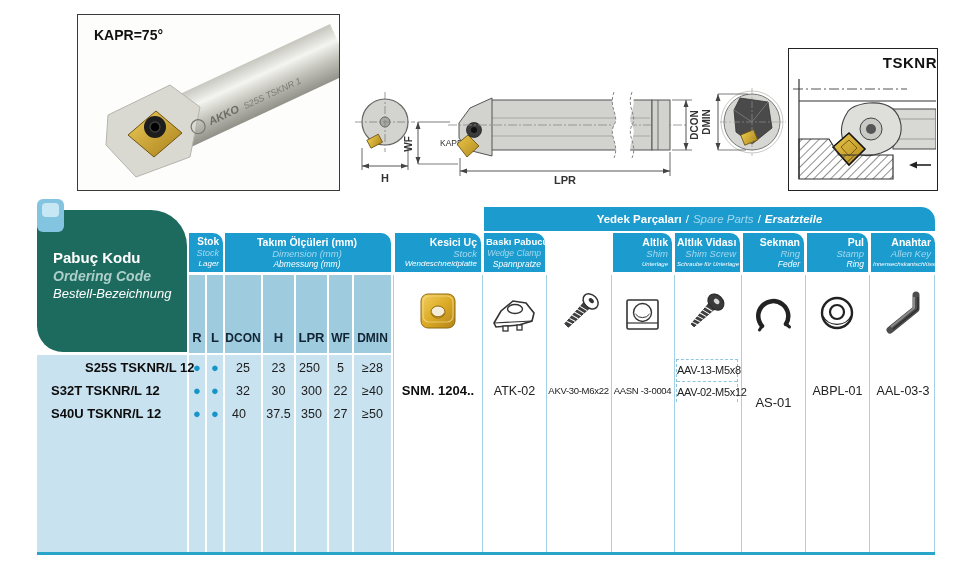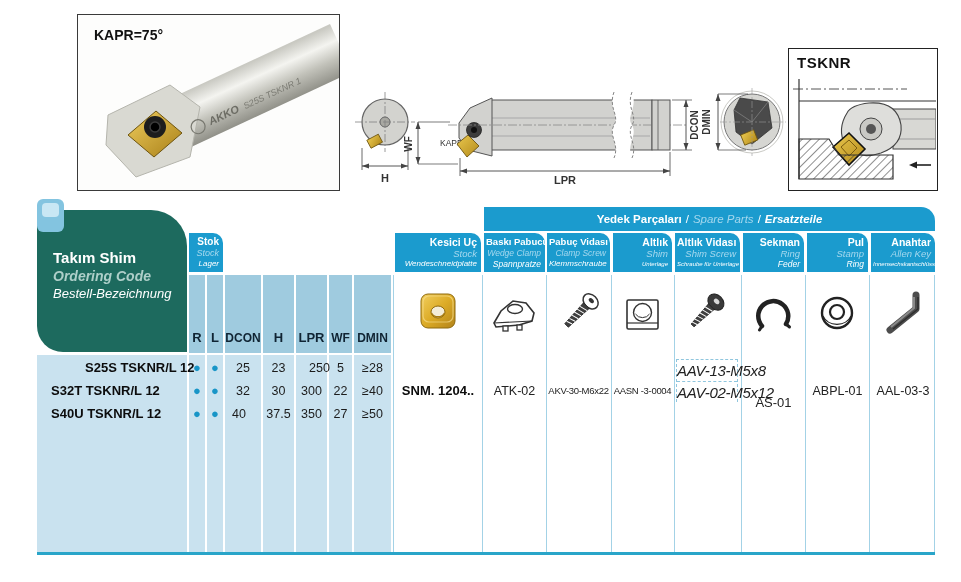--- a/index.html
+++ b/index.html
@@ -6,21 +6,21 @@
   #page{position:relative;width:961px;height:582px;background:#fff;overflow:hidden;
         font-family:"Liberation Sans", sans-serif;}
   .abs{position:absolute;box-sizing:border-box;}
 
   
   .photo-box{left:77px;top:14px;width:263px;height:177px;border:1px solid #3a3a3a;background:#fdfdfc;}
   .kapr-label{left:16px;top:12px;font-size:14px;font-weight:bold;color:#111;}
 
   
   .tsknr-box{left:788px;top:48px;width:150px;height:143px;border:1.5px solid #222;background:#fff;}
-  .tsknr-title{left:8px;top:5px;width:100%;text-align:left;font-size:15px;font-weight:bold;color:#111;letter-spacing:.5px;}
+  .tsknr-title{left:0;top:5px;width:100%;text-align:right;font-size:15px;font-weight:bold;color:#111;letter-spacing:.5px;}
 
   
   .tab-icon{left:37px;top:199px;width:27px;height:33px;background:#83c4e0;border-radius:6px;z-index:6;}
   .tab-icon-inner{left:5px;top:4px;width:17px;height:14px;background:#c8e7f4;border-radius:4px;}
   .green-box{left:37px;top:210px;width:150px;height:142px;background:#1d6a5e;border-radius:2px 36px 0 26px;
              color:#fff;padding:38px 10px 0 16px;z-index:5;}
   .green-tr{font-size:15px;font-weight:bold;line-height:19px;}
   .green-en{font-size:14px;font-weight:bold;font-style:italic;color:#aecfc9;line-height:18px;}
   .green-de{font-size:13px;font-style:italic;line-height:17px;}
 
@@ -45,21 +45,21 @@
   .vline{top:275px;height:277px;width:1px;background:#a3d2e6;}
   .bottomline{left:37px;top:552px;width:898px;height:3px;background:#29a5c9;}
 
   .rowcell{height:22px;line-height:22px;font-size:12.5px;color:#1c1c1c;text-align:center;z-index:7;}
   .codecell{text-align:left;padding-left:14px;font-weight:bold;font-size:13px;color:#0c0c0c;white-space:nowrap;}
   .dotcell{color:#1895c7;font-size:13px;}
   .partnum{height:22px;line-height:22px;font-size:12.5px;color:#222;text-align:center;white-space:nowrap;}
   .cond{font-size:9.5px;letter-spacing:-0.3px;}
   .snm{font-weight:bold;font-size:13px;color:#0c0c0c;}
   .aav-box{left:676px;top:359px;width:62px;height:43px;border:1px dashed #8fc6de;border-bottom:none;z-index:7;}
-  .aav-line{height:21px;line-height:21px;font-size:15px;letter-spacing:-0.3px;color:#222;text-align:right;white-space:nowrap;font-style:italic;}
+  .aav-line{height:21px;line-height:21px;font-size:11px;letter-spacing:-0.3px;color:#222;text-align:right;white-space:nowrap;}
   .aav-line.second{border-top:1px dashed #8fc6de;}
 
   svg text{font-family:"Liberation Sans", sans-serif;}
 </style>
 </head>
 <body>
 
 <div id="page">
 
   <div class="abs photo-box">
@@ -194,52 +194,52 @@
       <line x1="142" y1="98" x2="124" y2="98" stroke="#222" stroke-width="1.6"></line>
       <polygon points="120,98 128,94.5 128,101.5" fill="#222"></polygon>
     </svg>
   </div>
 
   <div class="abs tab-icon">
     <div class="abs tab-icon-inner"></div>
   </div>
 
   <div class="abs green-box">
-    <div class="green-tr">Takım Shim</div>
+    <div class="green-tr">Pabuç Kodu</div>
     <div class="green-en">Ordering Code</div>
     <div class="green-de">Bestell-Bezeichnung</div>
   </div>
 
   <div class="abs banner">
     <span class="b-tr">Yedek Parçaları</span>
     <span>/</span>
     <span class="b-en">Spare Parts</span>
     <span>/</span>
     <span class="b-de">Ersatzteile</span>
   </div>
 
   <div class="abs hdr" style="left:189px;width:34px;">
     <div class="h-tr" style="font-size:10px">Stok</div>
     <div class="h-en" style="font-size:9px">Stock</div>
     <div class="h-de" style="font-size:8px">Lager</div>
   </div>
+  <div class="abs hdr center" style="left:225px;width:166px;">
+    <div class="h-tr">Takım Ölçüleri (mm)</div>
+    <div class="h-en">Dimension (mm)</div>
+    <div class="h-de">Abmessung (mm)</div>
+  </div>
   <div class="abs hdr" style="left:395px;width:86px;">
     <div class="h-tr">Kesici Uç</div>
     <div class="h-en">Stock</div>
     <div class="h-de" style="font-size:8px">Wendeschneidplatte</div>
   </div>
   <div class="abs hdr clip" style="left:484px;width:61px;">
     <div class="h-tr" style="font-size:9.5px">Baskı Pabucu</div>
     <div class="h-en" style="font-size:8.5px">Wedge Clamp</div>
     <div class="h-de" style="font-size:8.5px">Spannpratze</div>
-  </div>
-  <div class="abs hdr clip" style="left:547px;width:63px;">
-    <div class="h-tr" style="font-size:9.5px">Pabuç Vidası</div>
-    <div class="h-en" style="font-size:8.5px">Clamp Screw</div>
-    <div class="h-de" style="font-size:8px">Klemmschraube</div>
   </div>
   <div class="abs hdr" style="left:613px;width:59px;">
     <div class="h-tr">Altlık</div>
     <div class="h-en">Shim</div>
     <div class="h-de de-sm">Unterlage</div>
   </div>
   <div class="abs hdr" style="left:675px;width:65px;">
     <div class="h-tr">Altlık Vidası</div>
     <div class="h-en">Shim Screw</div>
     <div class="h-de de-sm">Schraube für Unterlage</div>
@@ -354,21 +354,21 @@
     <path d="M37,7 L37,21 L11,42" fill="none" stroke="#4d4d4d" stroke-width="7" stroke-linecap="round" stroke-linejoin="round"></path>
     <path d="M35,9 L35,20 L12,39" fill="none" stroke="#8a8a8a" stroke-width="2"></path>
     <path d="M39,9 L39,21 L14,41" fill="none" stroke="#2e2e2e" stroke-width="1.5"></path>
   </svg>
 
   <div class="abs rowcell codecell" style="left:37px;top:357px;width:150px;padding-left:48px;">S25S TSKNR/L 12</div>
   <div class="abs rowcell dotcell" style="left:189px;top:357px;width:16px;">●</div>
   <div class="abs rowcell dotcell" style="left:207px;top:357px;width:16px;">●</div>
   <div class="abs rowcell" style="left:225px;top:357px;width:36px;">25</div>
   <div class="abs rowcell" style="left:263px;top:357px;width:31px;">23</div>
-  <div class="abs rowcell" style="left:304px;top:357px;width:31px;">250</div>
+  <div class="abs rowcell" style="left:294px;top:357px;width:31px;">250</div>
   <div class="abs rowcell" style="left:329px;top:357px;width:23px;">5</div>
   <div class="abs rowcell" style="left:354px;top:357px;width:37px;">≥28</div>
 
   <div class="abs rowcell codecell" style="left:37px;top:380px;width:150px;">S32T TSKNR/L 12</div>
   <div class="abs rowcell dotcell" style="left:189px;top:380px;width:16px;">●</div>
   <div class="abs rowcell dotcell" style="left:207px;top:380px;width:16px;">●</div>
   <div class="abs rowcell" style="left:225px;top:380px;width:36px;">32</div>
   <div class="abs rowcell" style="left:263px;top:380px;width:31px;">30</div>
   <div class="abs rowcell" style="left:296px;top:380px;width:31px;">300</div>
   <div class="abs rowcell" style="left:329px;top:380px;width:23px;">22</div>

